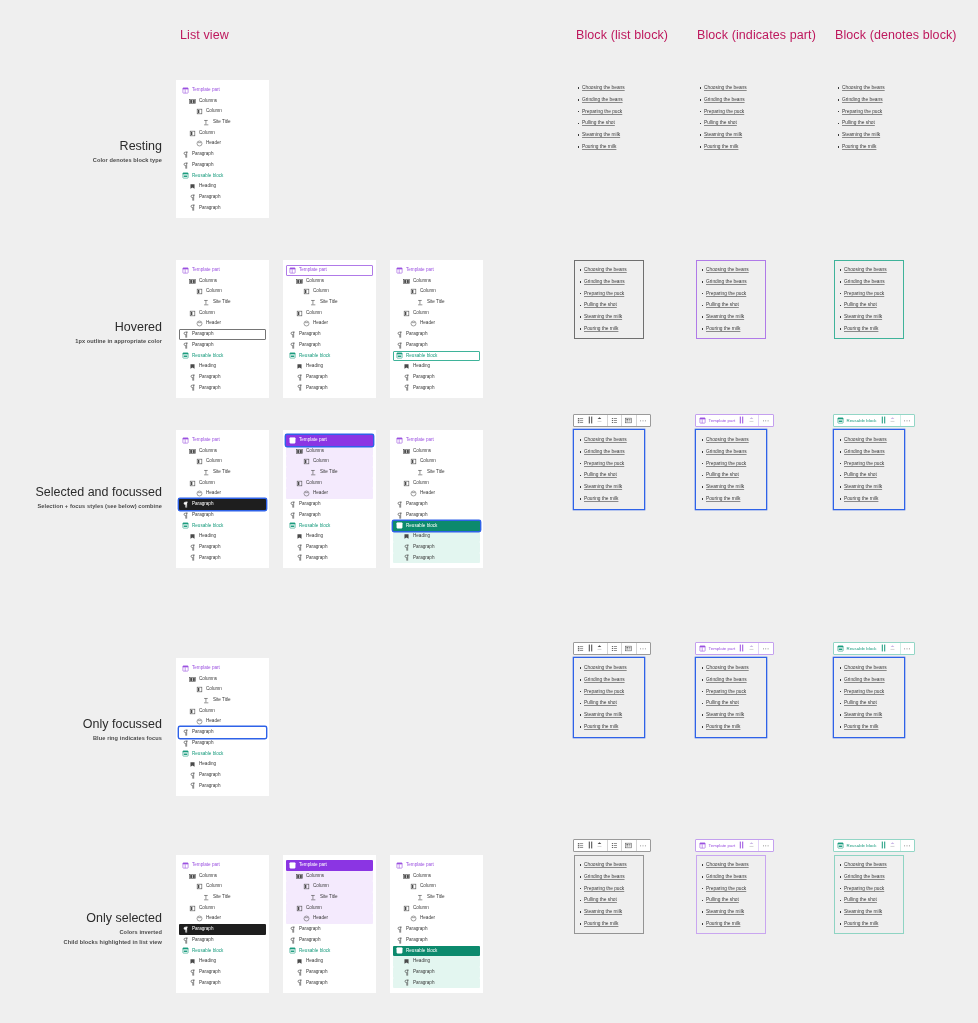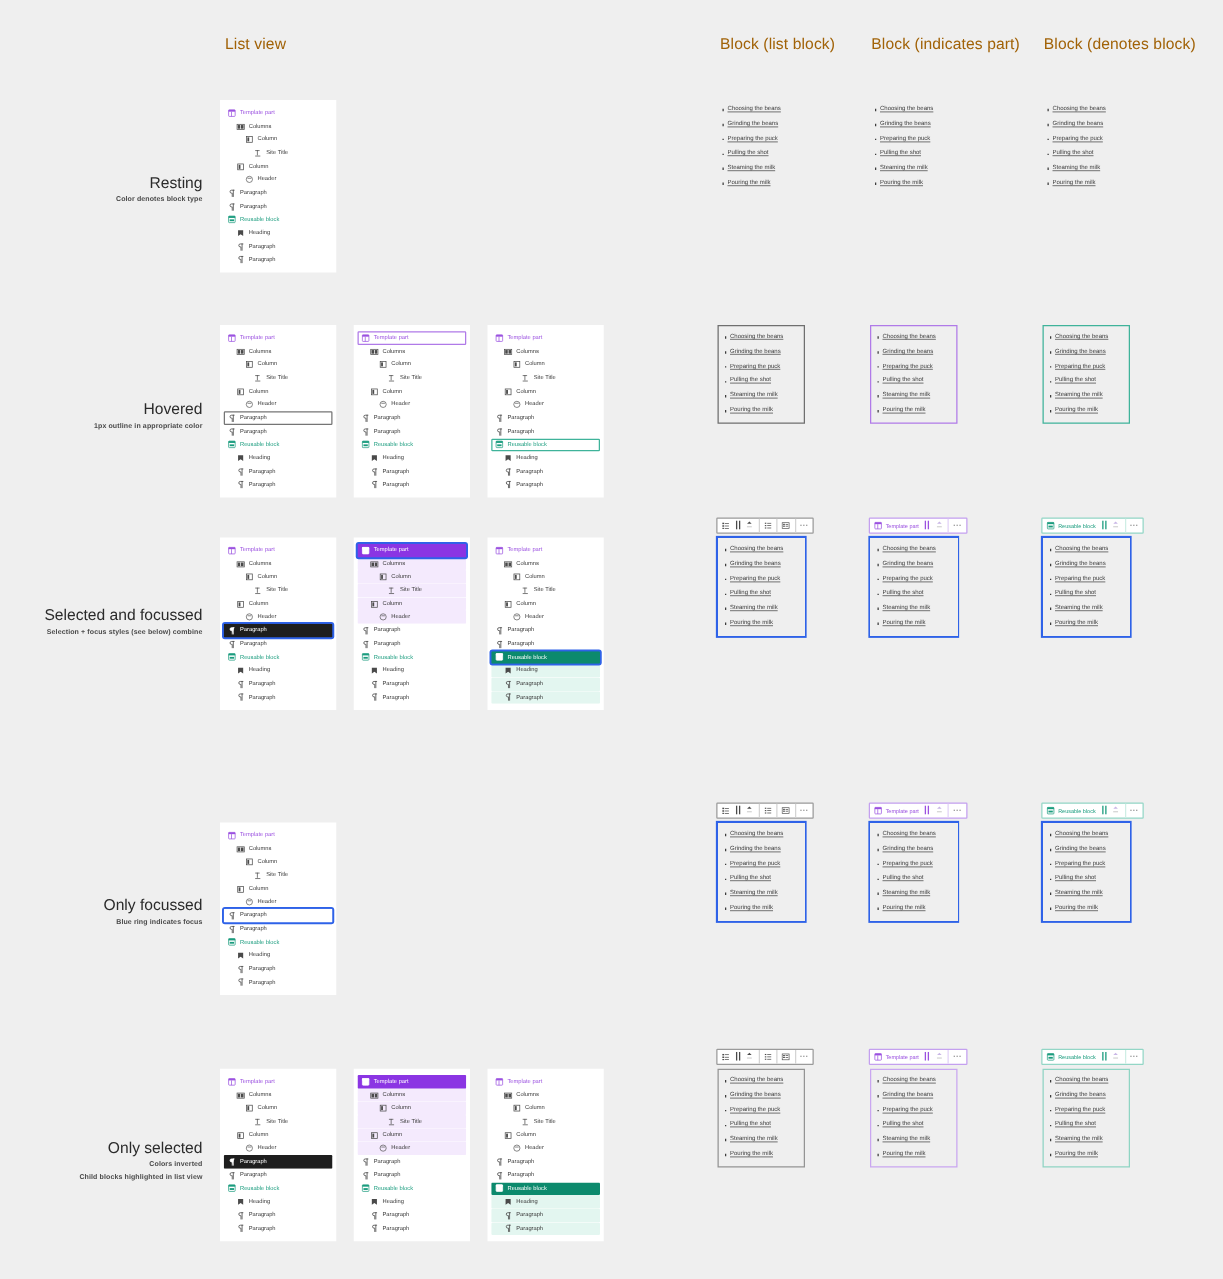--- a/index.html
+++ b/index.html
@@ -10,21 +10,21 @@
     font-family: "Liberation Sans", sans-serif;
     color: #1e1e1e;
     overflow: hidden;
   }
   .canvas { position: relative; width: 978px; height: 1023px; }
 
   
   .col-head {
     position: absolute;
     font-size: 12.5px;
-    color: #a16207;
+    color: #be185d;
     letter-spacing: .1px;
     white-space: nowrap;
   }
 
   
   .row-label {
     position: absolute;
     width: 170px;
     text-align: right;
     padding-right: 8px;

